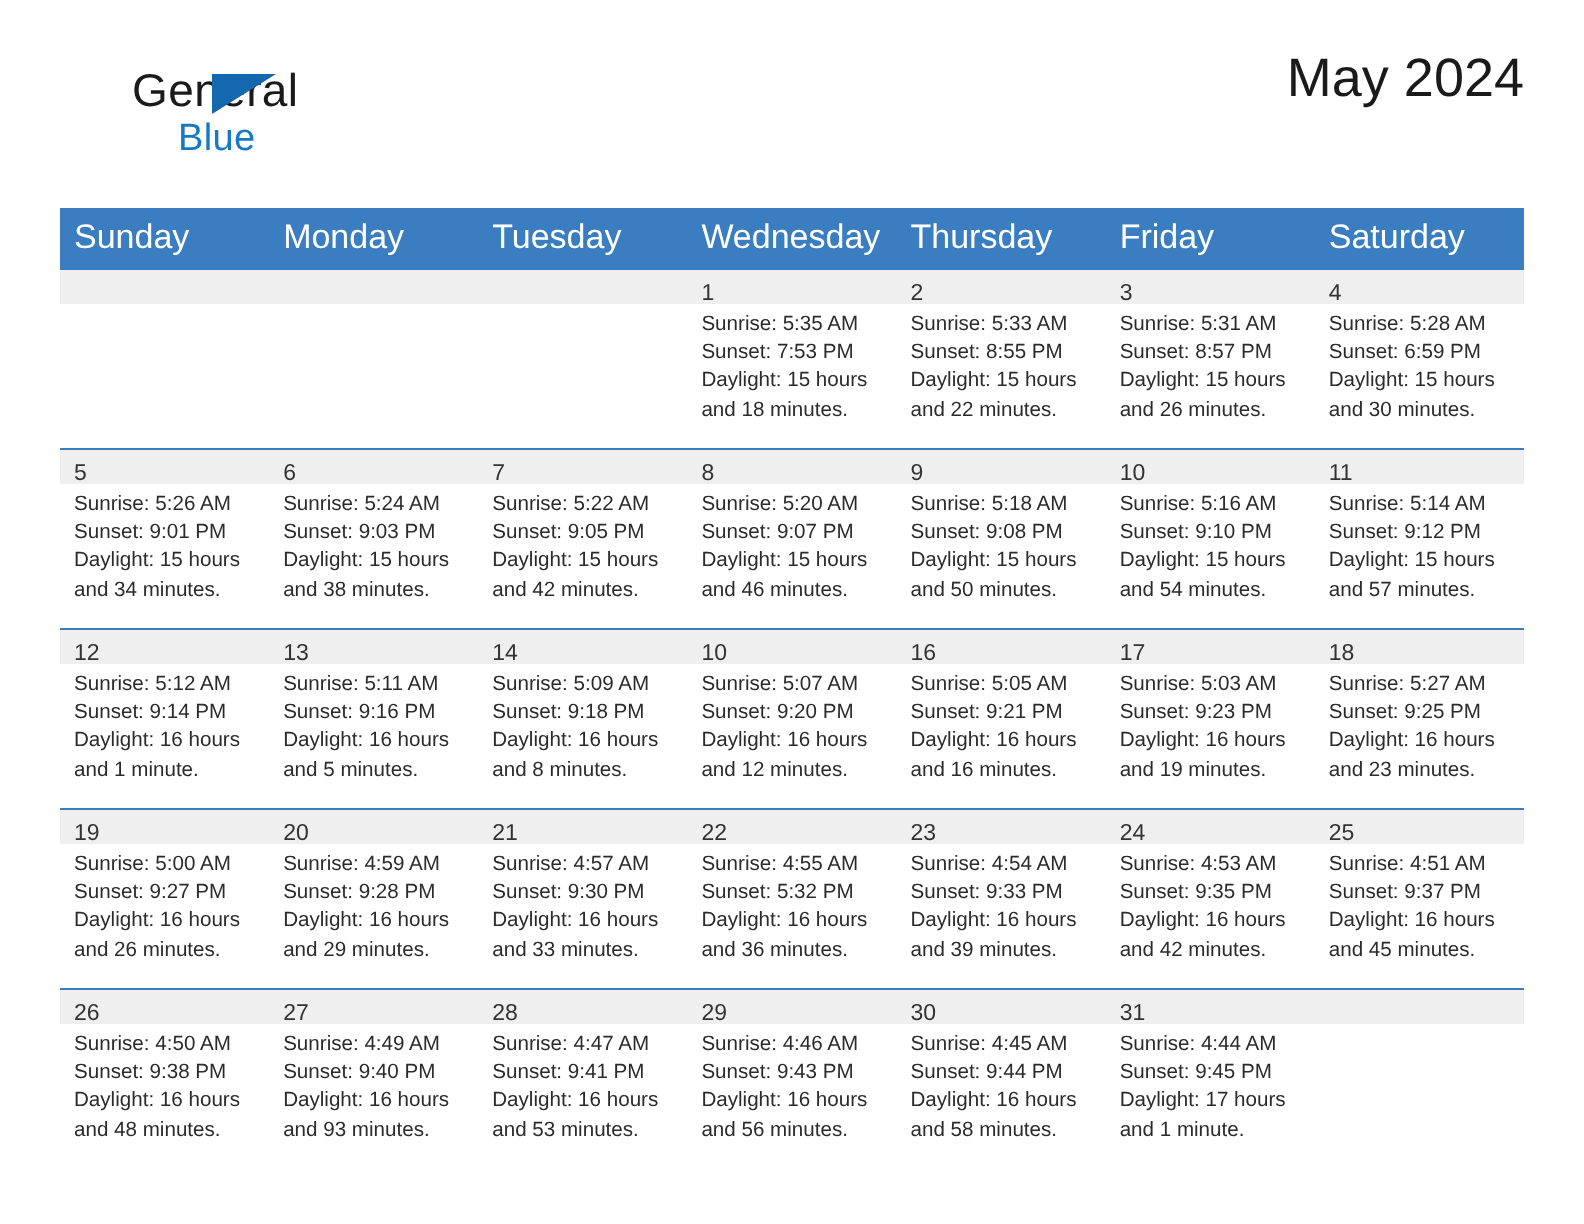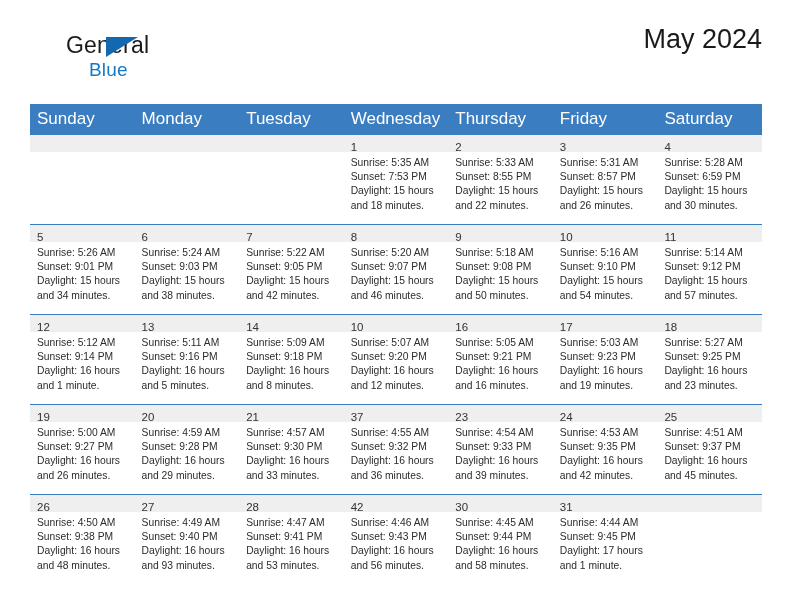--- a/index.html
+++ b/index.html
@@ -372,24 +372,24 @@
           <td class="day-cell">
             <div class="daynum-bar"><span class="daynum">21</span></div>
             <div class="cell-body">
               <div class="cell-line">Sunrise: 4:57 AM</div>
               <div class="cell-line">Sunset: 9:30 PM</div>
               <div class="cell-line">Daylight: 16 hours</div>
               <div class="cell-line">and 33 minutes.</div>
             </div>
           </td>
           <td class="day-cell">
-            <div class="daynum-bar"><span class="daynum">37</span></div>
+            <div class="daynum-bar"><span class="daynum">22</span></div>
             <div class="cell-body">
               <div class="cell-line">Sunrise: 4:55 AM</div>
-              <div class="cell-line">Sunset: 9:32 PM</div>
+              <div class="cell-line">Sunset: 5:32 PM</div>
               <div class="cell-line">Daylight: 16 hours</div>
               <div class="cell-line">and 36 minutes.</div>
             </div>
           </td>
           <td class="day-cell">
             <div class="daynum-bar"><span class="daynum">23</span></div>
             <div class="cell-body">
               <div class="cell-line">Sunrise: 4:54 AM</div>
               <div class="cell-line">Sunset: 9:33 PM</div>
               <div class="cell-line">Daylight: 16 hours</div>
@@ -437,21 +437,21 @@
           <td class="day-cell">
             <div class="daynum-bar"><span class="daynum">28</span></div>
             <div class="cell-body">
               <div class="cell-line">Sunrise: 4:47 AM</div>
               <div class="cell-line">Sunset: 9:41 PM</div>
               <div class="cell-line">Daylight: 16 hours</div>
               <div class="cell-line">and 53 minutes.</div>
             </div>
           </td>
           <td class="day-cell">
-            <div class="daynum-bar"><span class="daynum">42</span></div>
+            <div class="daynum-bar"><span class="daynum">29</span></div>
             <div class="cell-body">
               <div class="cell-line">Sunrise: 4:46 AM</div>
               <div class="cell-line">Sunset: 9:43 PM</div>
               <div class="cell-line">Daylight: 16 hours</div>
               <div class="cell-line">and 56 minutes.</div>
             </div>
           </td>
           <td class="day-cell">
             <div class="daynum-bar"><span class="daynum">30</span></div>
             <div class="cell-body">

